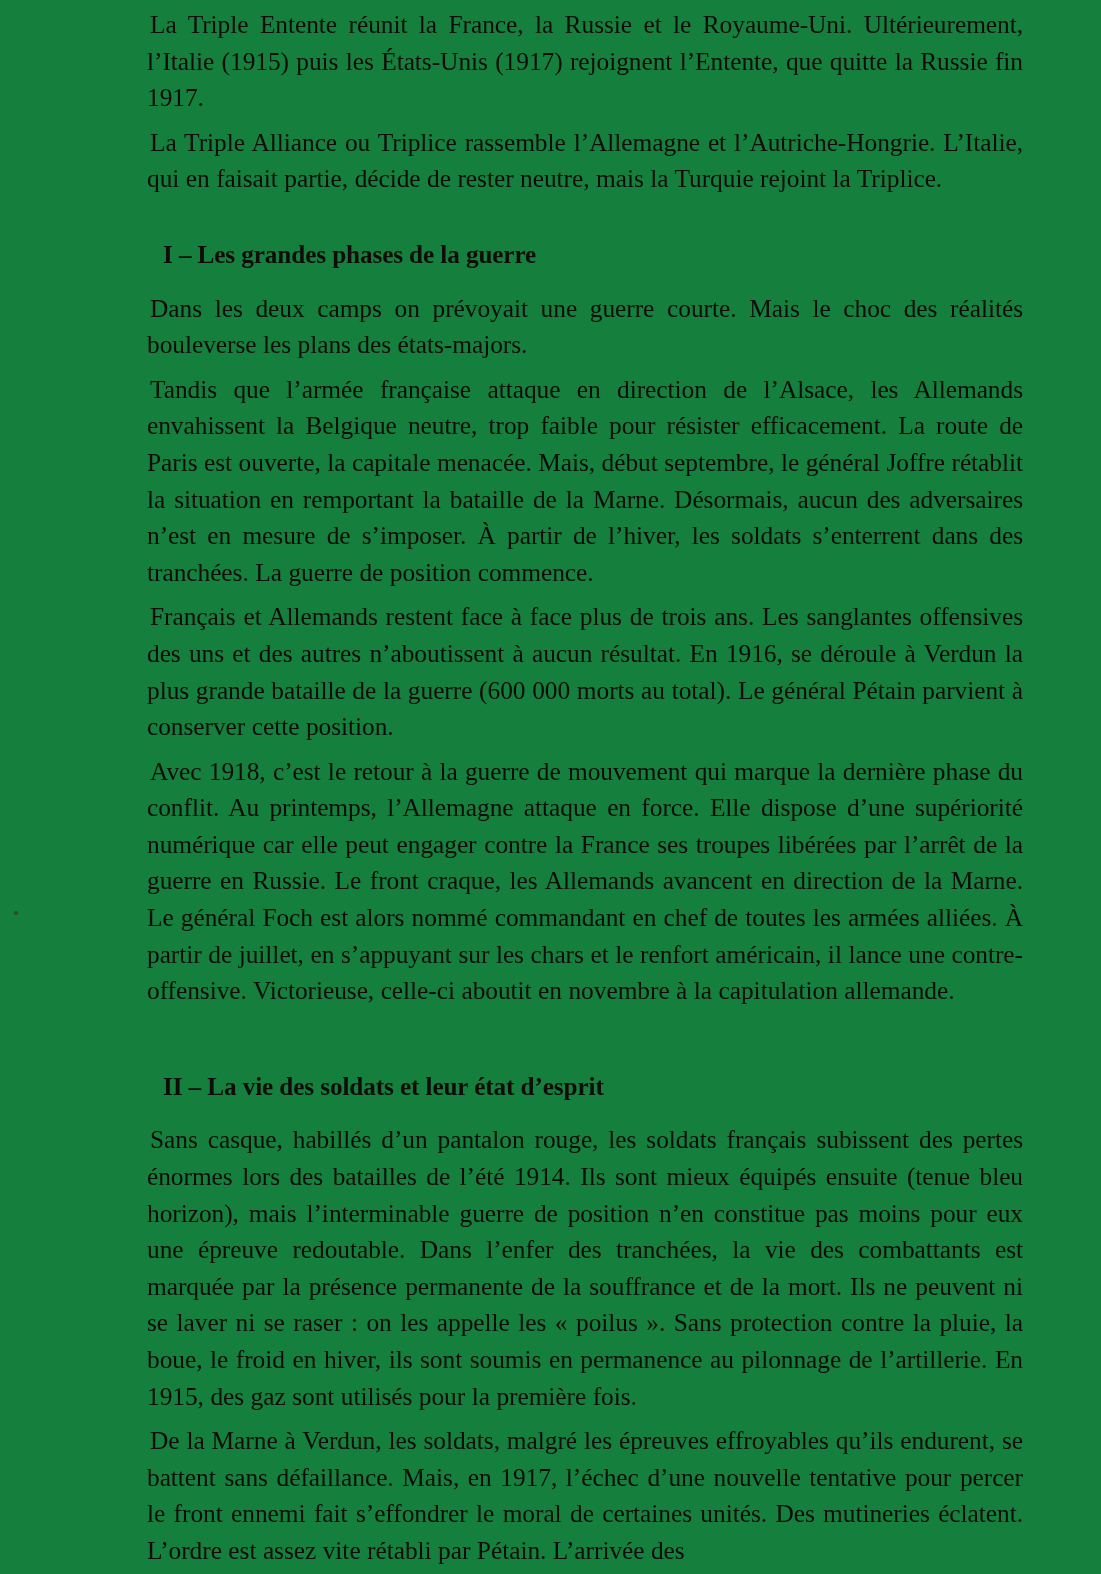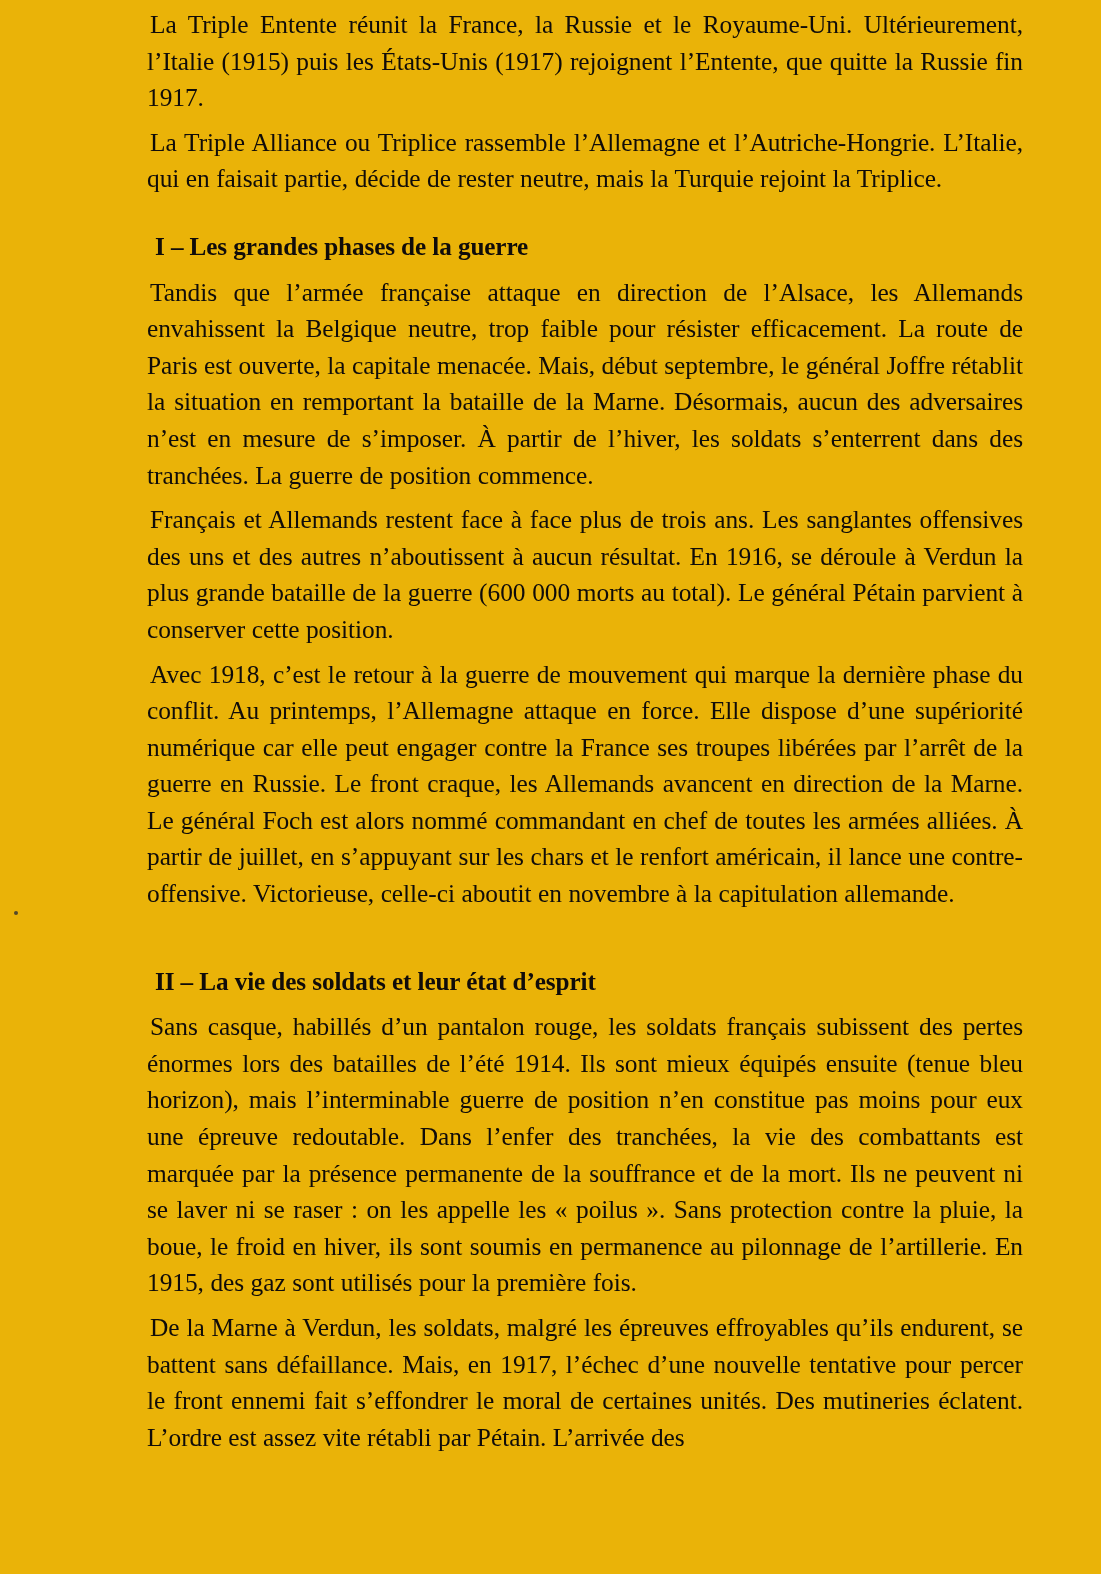--- a/index.html
+++ b/index.html
@@ -13,21 +13,21 @@
     height: 1574px;
     position: relative;
     overflow: hidden;
     font-family: "Liberation Serif", "DejaVu Serif", serif;
     color: #100c0a;
   }
 
   #page {
     position: absolute;
     inset: 0;
-    background: #eab308;
+    background: #15803d;
   }
 
   
   #text-column {
     position: absolute;
     left: 147px;
     top: 6px;
     width: 876px;
   }
 
@@ -39,21 +39,21 @@
     text-justify: inter-word;
     letter-spacing: -0.05px;
     word-spacing: 0.2px;
     hyphens: none;
     text-indent: 3px;
   }
 
   .para + .para { margin-top: 8px; }
 
   .heading {
-    margin: 8px;
+    margin: 16px;
     font-size: 25.2px;
     line-height: 36.6px;
     font-weight: bold;
     text-align: left;
     letter-spacing: -0.1px;
   }
 
   .section-gap {
     height: 24px;
   }
@@ -82,20 +82,21 @@
   <div id="text-column">
 
     <p class="para">La Triple Entente réunit la France, la Russie et le Royaume-Uni. Ultérieurement, l’Italie (1915) puis les États-Unis (1917) rejoignent l’Entente, que quitte la Russie fin 1917.</p>
 
     <p class="para">La Triple Alliance ou Triplice rassemble l’Allemagne et l’Autriche-Hongrie. L’Italie, qui en faisait partie, décide de rester neutre, mais la Turquie rejoint la Triplice.</p>
 
     <div class="section-gap"></div>
 
     <h2 class="heading">I – Les grandes phases de la guerre</h2>
 
+    <p class="para">Dans les deux camps on prévoyait une guerre courte. Mais le choc des réalités bouleverse les plans des états-majors.</p>
 
     <p class="para">Tandis que l’armée française attaque en direction de l’Alsace, les Allemands envahissent la Belgique neutre, trop faible pour résister efficacement. La route de Paris est ouverte, la capitale menacée. Mais, début septembre, le général Joffre rétablit la situation en remportant la bataille de la Marne. Désormais, aucun des adversaires n’est en mesure de s’imposer. À partir de l’hiver, les soldats s’enterrent dans des tranchées. La guerre de position commence.</p>
 
     <p class="para">Français et Allemands restent face à face plus de trois ans. Les sanglantes offensives des uns et des autres n’aboutissent à aucun résultat. En 1916, se déroule à Verdun la plus grande bataille de la guerre (600 000 morts au total). Le général Pétain parvient à conserver cette position.</p>
 
 
     <p class="para">Avec 1918, c’est le retour à la guerre de mouvement qui marque la dernière phase du conflit. Au printemps, l’Allemagne attaque en force. Elle dispose d’une supériorité numérique car elle peut engager contre la France ses troupes libérées par l’arrêt de la guerre en Russie. Le front craque, les Allemands avancent en direction de la Marne. Le général Foch est alors nommé commandant en chef de toutes les armées alliées. À partir de juillet, en s’appuyant sur les chars et le renfort américain, il lance une contre-offensive. Victorieuse, celle-ci aboutit en novembre à la capitulation allemande.</p>
 
     <div class="section-gap-large"></div>
 

